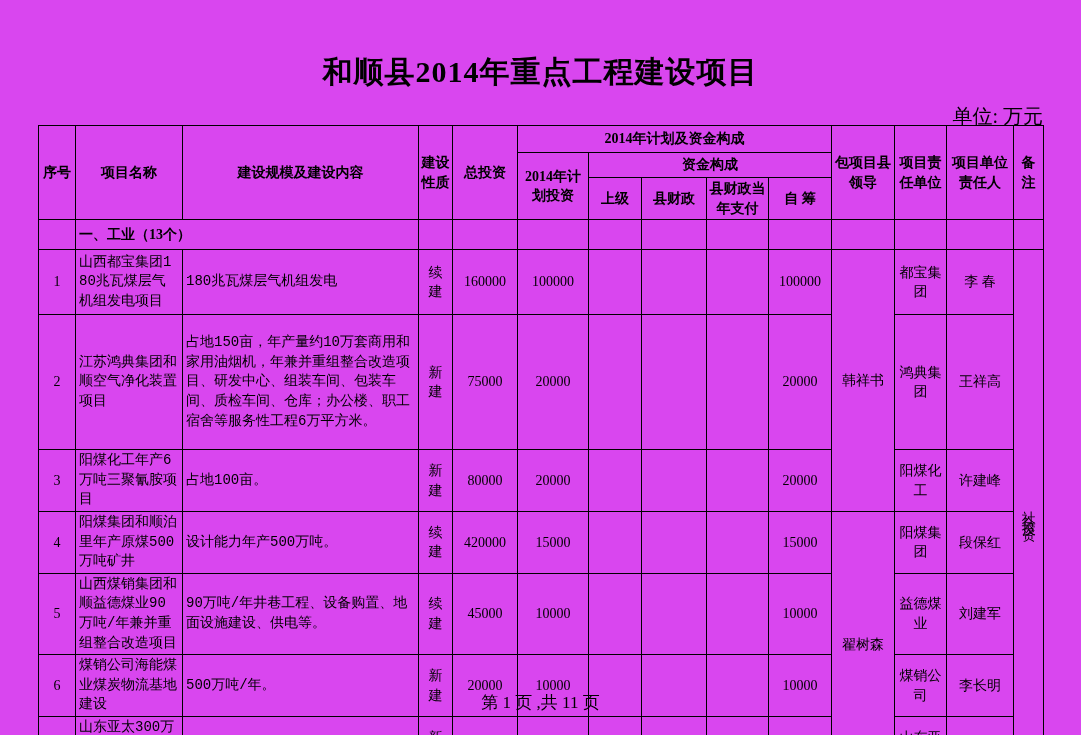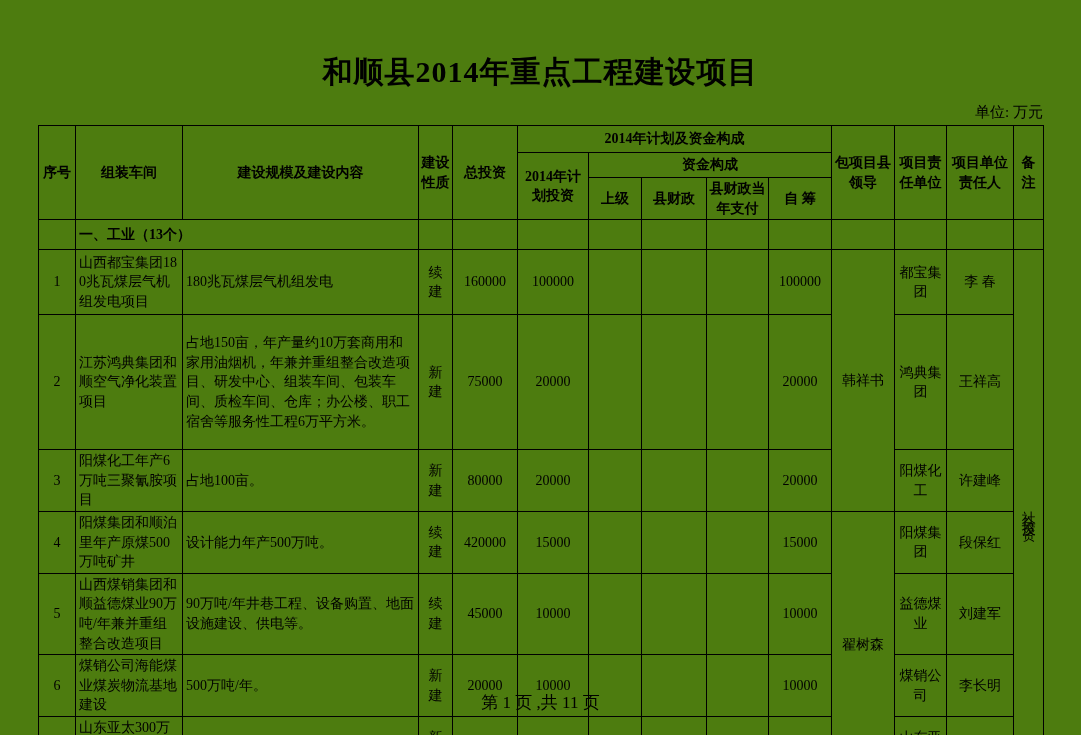--- a/index.html
+++ b/index.html
@@ -1,39 +1,39 @@
 <!DOCTYPE html>
 <html><head>
 <meta charset="utf-8">
 <style>
   html, body { margin: 0; padding: 0; background: #fff; }
   .page {
     position: relative;
     width: 1081px;
     height: 735px;
-    background: #4d7c0f;
+    background: #d946ef;
     font-family: "Liberation Serif", "DejaVu Serif", serif;
     color: #000;
     overflow: hidden;
   }
   .doc-title {
     position: absolute;
     top: 52px;
     left: 0;
     width: 1081px;
     text-align: center;
     font-size: 30px;
     font-weight: bold;
     letter-spacing: 1px;
   }
   .unit-note {
     position: absolute;
     top: 103px;
     right: 38px;
-    font-size: 15px;
+    font-size: 20px;
   }
   .table-wrap {
     position: absolute;
     left: 38px;
     top: 125px;
     width: 1005px;
   }
   table.main {
     border-collapse: collapse;
     table-layout: fixed;
@@ -59,21 +59,21 @@
   tr.h3 { height: 38px; }
   tr.section-row { height: 30px; padding-left: 28px; }
   tr.r1 { height: 65px; }
   tr.r2 { height: 135px; }
   tr.r3 { height: 40px; }
   tr.r4 { height: 60px; }
   tr.r5 { height: 65px; }
   tr.r6 { height: 40px; }
   tr.r7 { height: 35px; }
   td.c { text-align: center; }
-  td.l { text-align: left; }
+  td.l { text-align: left; font-family: Liberation Mono, monospace; }
   td.section-cell {
     font-weight: bold;
     text-align: left;
     font-size: 15px;
   }
   td.remark-cell {
     text-align: center;
     vertical-align: middle;
   }
   .vertical-text {
@@ -116,21 +116,21 @@
         <col style="width:63px">
           <col style="width:63px">
           <col style="width:52px">
         <col style="width:67px">
           <col style="width:30px">
       </colgroup>
 
       <tbody>
           <tr class="h1">
         <th rowspan="3">序号</th>
-        <th rowspan="3">组装车间</th>
+        <th rowspan="3">项目名称</th>
         <th rowspan="3">建设规模及建设内容</th>
         <th rowspan="3">建设性质</th>
         <th rowspan="3">总投资</th>
         <th colspan="5">2014年计划及资金构成</th>
         <th rowspan="3">包项目县领导</th>
         <th rowspan="3">项目责任单位</th>
         <th rowspan="3">项目单位责任人</th>
         <th rowspan="3">备注</th>
       </tr>
       <tr class="h2">

